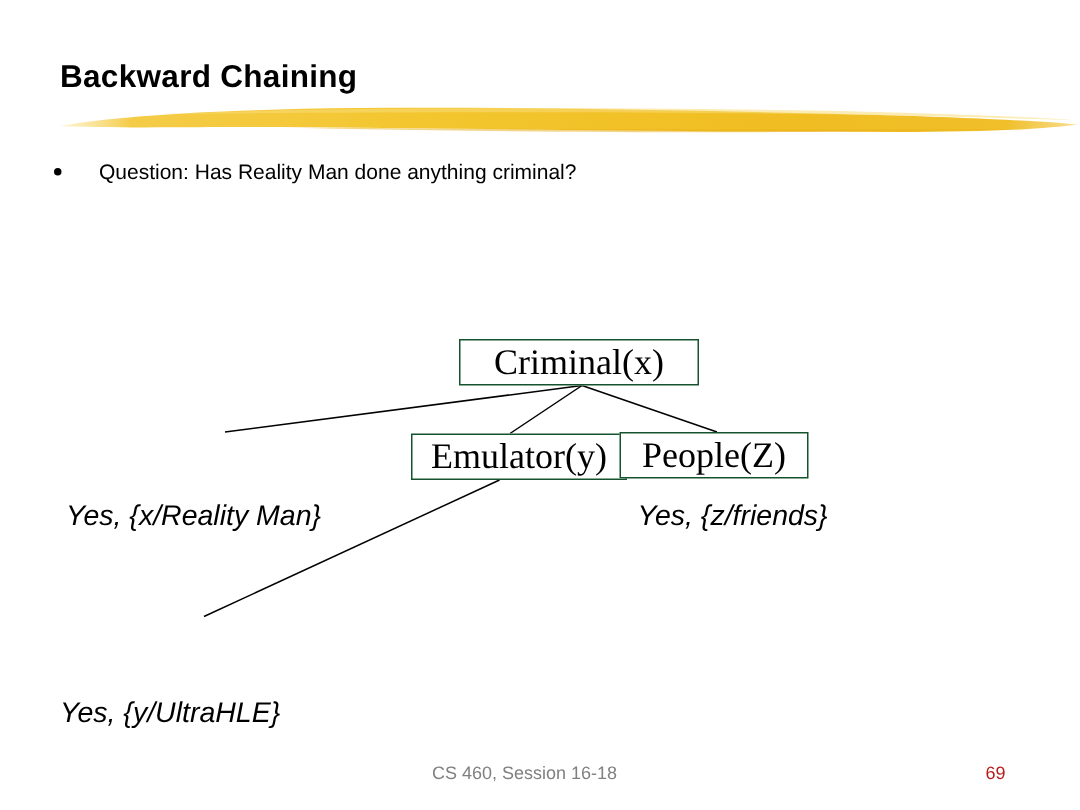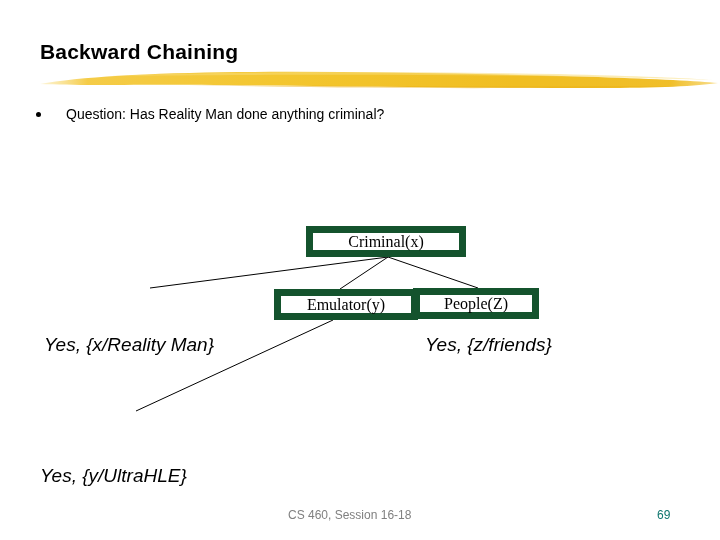--- a/index.html
+++ b/index.html
@@ -78,24 +78,24 @@
     top: 0;
     width: 720px;
     height: 540px;
     pointer-events: none;
   }
 
   
   .node-box {
     position: absolute;
     box-sizing: border-box;
-    border: 7px solid #14532d;
+    border: 1px solid #14532d;
     background: #ffffff;
     font-family: "Liberation Serif", serif;
-    font-size: 16px;
+    font-size: 24px;
     color: #000000;
     display: flex;
     align-items: center;
     justify-content: center;
     white-space: nowrap;
     line-height: 1;
   }
   #node-criminal  { left: 306px; top: 226px; width: 160px; height: 31px; }
   #node-programmer{ left: 55px;  top: 288px; width: 180px; height: 31px; }
   #node-emulator  { left: 274px; top: 289px; width: 144px; height: 31px; }
@@ -124,21 +124,21 @@
     font-size: 12px;
     color: #808080;
     white-space: nowrap;
   }
   #page-number {
     position: absolute;
     left: 657px;
     top: 508px;
     font-family: "Liberation Sans", sans-serif;
     font-size: 12px;
-    color: #0f766e;
+    color: #b91c1c;
     white-space: nowrap;
   }
 </style>
 </head>
 <body>
 
 <div id="slide">
 
   <div id="slide-title">Backward Chaining</div>
 

